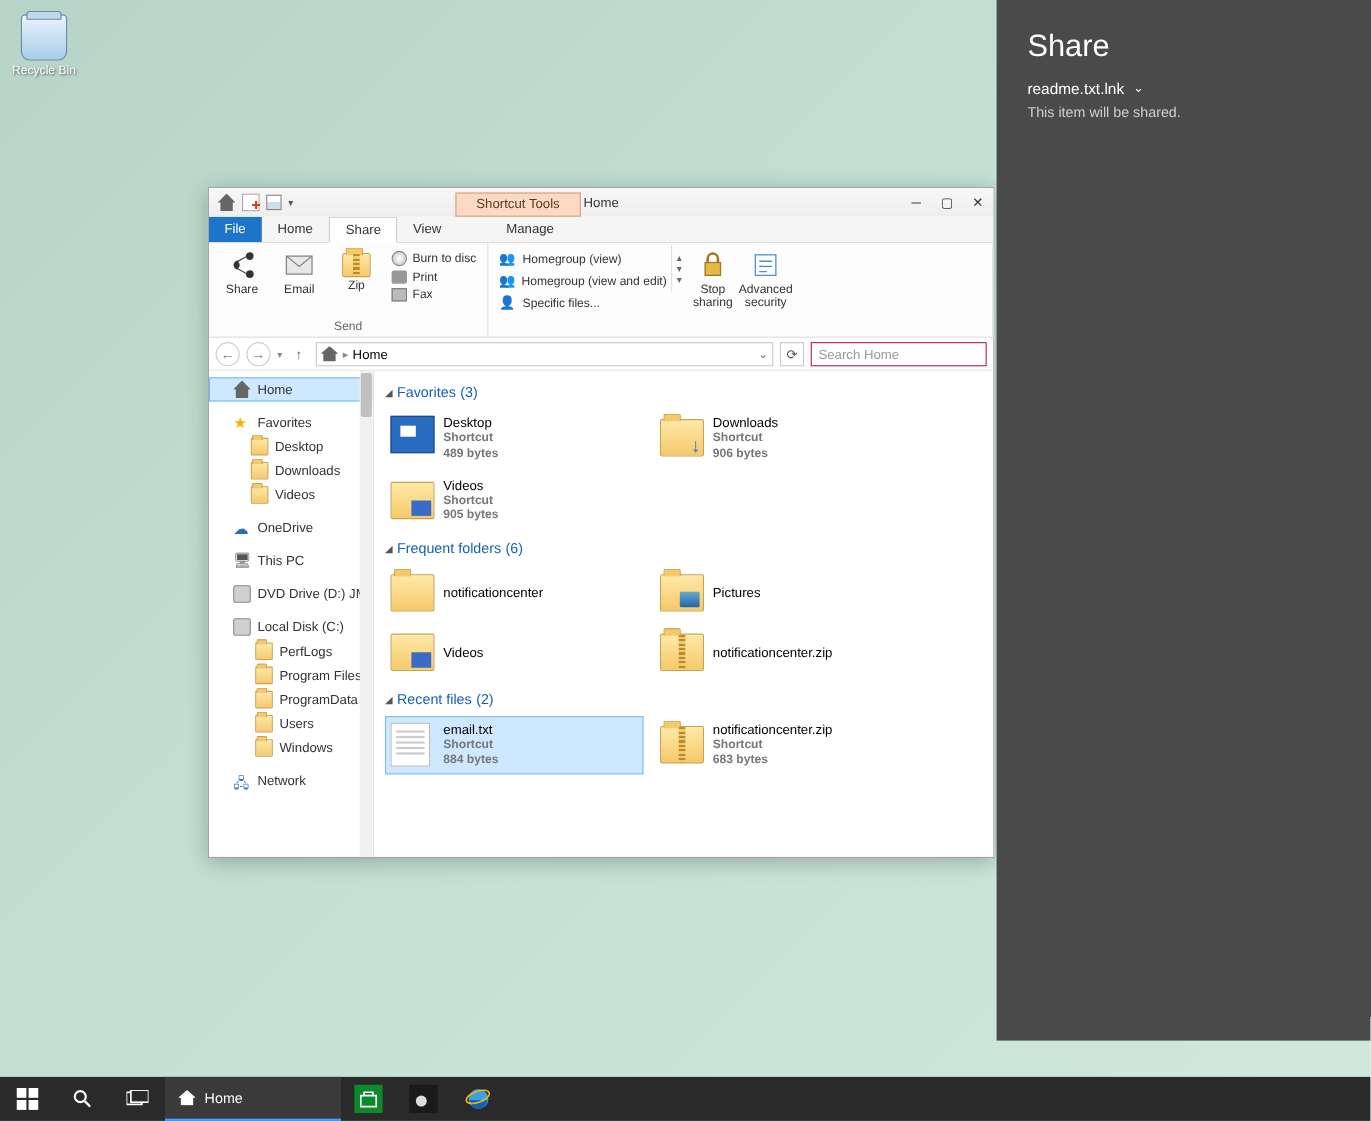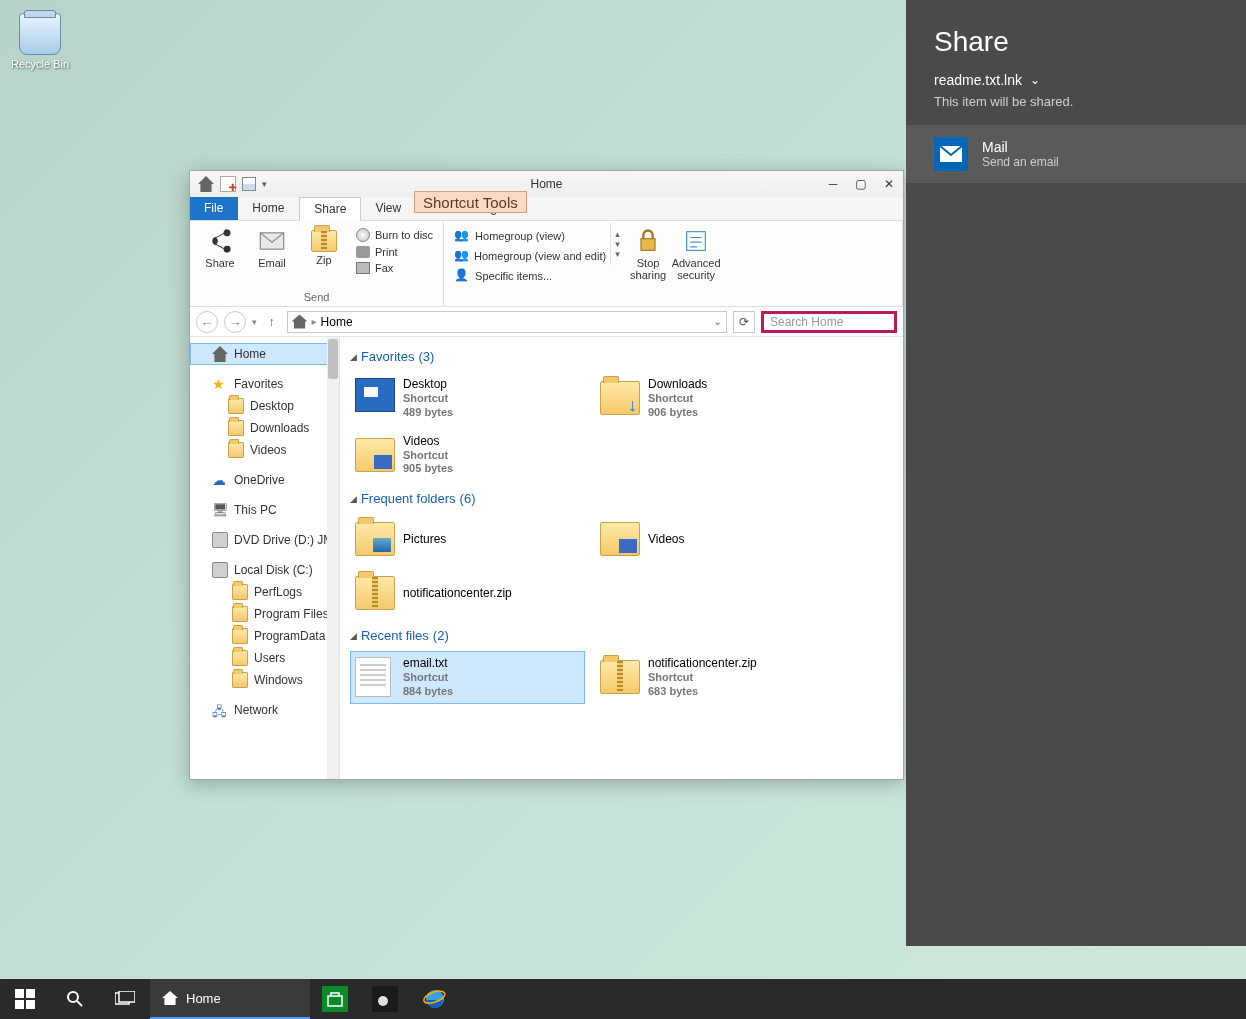--- a/index.html
+++ b/index.html
@@ -9,21 +9,21 @@
 .desktop-icon { position: absolute; top: 13px; left: 10px; width: 60px; text-align: center; color: #fff; font-size: 11px; text-shadow: 1px 1px 2px rgba(0,0,0,.6); cursor: pointer; }
 .desktop-icon .bin { width: 42px; height: 42px; margin: 0 auto 3px; background: linear-gradient(#e8f4ff,#a8cce8); border-radius: 4px 4px 8px 8px; border: 1px solid #6a8aa6; position: relative; }
 .desktop-icon .bin::before { content:''; position:absolute; top:-4px; left:4px; right:4px; height:6px; background:#c0d8ea; border-radius:3px 3px 0 0; border:1px solid #6a8aa6; }
 
 
 .explorer { position: absolute; left: 189px; top: 170px; width: 715px; height: 610px; background: #fff; border: 1px solid #a5a5a5; box-shadow: 0 4px 18px rgba(0,0,0,.25); display: flex; flex-direction: column; }
 
 .titlebar { height: 26px; background: linear-gradient(#f7f7f7,#eeeeee); display: flex; align-items: center; font-size: 12px; color: #333; position: relative; }
 .titlebar .qat { display: flex; align-items: center; gap: 6px; padding-left: 8px; }
 .qat .qicon { width: 16px; height: 16px; }
-.titlebar .context-tab { position: absolute; left: 224px; top: 20px; height: 22px; background: #fcd9c2; border: 1px solid #d0a080; padding: 2px 8px 0; font-size: 15px; color: #5a3a20; }
+.titlebar .context-tab { position: absolute; left: 224px; top: 4px; height: 22px; background: #fcd9c2; border: 1px solid #d0a080; padding: 2px 18px 0; font-size: 12px; color: #5a3a20; }
 .titlebar .title { position: absolute; left: 0; right: 0; text-align: center; font-size: 12px; color: #333; pointer-events:none; }
 .titlebar .winbtns { margin-left: auto; display: flex; }
 .winbtn { width: 28px; height: 20px; display: flex; align-items: center; justify-content: center; font-size: 12px; color: #333; cursor: pointer; }
 
 .menubar { height: 24px; background: #f5f5f5; border-bottom: 1px solid #ddd; display: flex; align-items: stretch; font-size: 12px; }
 .menubar .tab { padding: 4px 14px; color: #333; cursor: pointer; border-right: 1px solid transparent; }
 .menubar .tab.file { background: #1e74c9; color: #fff; }
 .menubar .tab.active { background: #fff; border: 1px solid #ccc; border-bottom: 1px solid #fff; margin-bottom: -1px; }
 .menubar .manage { margin-left: 30px; }
 
@@ -42,21 +42,21 @@
 .sharelist .rsmall { width: 160px; }
 .dd-split { width: 14px; border-left: 1px solid #e0e0e0; display:flex; flex-direction:column; justify-content:space-around; align-items:center; padding:6px 0; font-size:9px; color:#666; cursor:pointer; }
 
 .addrbar { height: 30px; border-bottom: 1px solid #e5e5e5; display: flex; align-items: center; gap: 6px; padding: 0 6px; font-size: 12px; }
 .navbtn { width: 22px; height: 22px; border: 1px solid #ccc; border-radius: 50%; display: flex; align-items: center; justify-content: center; color: #888; cursor: pointer; font-size: 13px; }
 .upbtn { width: 18px; height: 18px; display: flex; align-items: center; justify-content: center; color: #555; cursor: pointer; }
 .addr { flex: 1; height: 22px; border: 1px solid #c8c8c8; display: flex; align-items: center; padding: 0 4px; gap: 4px; background:#fff; }
 .addr .crumb { display:flex; align-items:center; gap:4px; cursor:pointer; }
 .addr .sep { color:#888; font-size:10px; }
 .refresh { width: 22px; height: 22px; border: 1px solid #c8c8c8; display:flex; align-items:center; justify-content:center; cursor:pointer; color:#555; }
-.search { width: 136px; height: 22px; border: 3px solid #be185d; padding: 0 6px; font-size: 12px; color:#888; display:flex; align-items:center; }
+.search { width: 160px; height: 22px; border: 1px solid #be185d; padding: 0 6px; font-size: 12px; color:#888; display:flex; align-items:center; }
 
 .body-area { flex: 1; display: flex; overflow: hidden; }
 .navpane { width: 150px; border-right: 1px solid #e5e5e5; overflow-y: auto; padding: 6px 0; font-size: 12px; position:relative; }
 .navitem { display: flex; align-items: center; gap: 6px; padding: 3px 8px 3px 22px; cursor: pointer; color: #333; white-space:nowrap; overflow:hidden; }
 .navitem.selected { background: #cde8ff; border:1px solid #7abaff; padding:2px 7px 2px 21px; }
 .navitem .nicon { width: 16px; height: 16px; flex-shrink: 0; }
 .navitem.sub { padding-left: 38px; }
 .navitem.sub2 { padding-left: 42px; }
 .navgroup-space { height: 8px; }
 .nav-scroll { position:absolute; right:0; top:0; bottom:0; width:12px; background:#f0f0f0; }
@@ -197,21 +197,21 @@
           <div class="rsmall">
               <span class="ricon" style="color:#3a7ab8;font-size:12px;">👥</span>
               <span>Homegroup (view)</span>
             </div>
           <div class="rsmall">
               <span class="ricon" style="color:#3a7ab8;font-size:12px;">👥</span>
               <span>Homegroup (view and edit)</span>
             </div>
           <div class="rsmall">
               <span class="ricon" style="color:#5a9a40;font-size:12px;">👤</span>
-              <span>Specific items...</span>
+              <span>Specific files...</span>
             </div>
         </div>
         <div class="dd-split">
             <span>▴</span>
             <span>▾</span>
             <span>▾</span>
           </div>
         <div class="rbig">
           <svg class="ricon" viewBox="0 0 24 24">
               <rect x="6" y="10" width="12" height="10" fill="#e6b84a" stroke="#a07820"></rect>
@@ -361,20 +361,28 @@
         </div>
 
       <div class="section-head">
           <span class="tri">◢</span>
           <span>Frequent folders</span> 
           <span>(6)</span>
         </div>
       <div class="item-grid" id="grid-freq">
           <div class="file-item">
             <div class="fthumb">
+              <div class="folder-thumb "></div>
+            </div>
+            <div class="finfo">
+              <div class="fname">notificationcenter</div>
+            </div>
+          </div>
+          <div class="file-item">
+            <div class="fthumb">
               <div class="folder-thumb pic"></div>
             </div>
             <div class="finfo">
               <div class="fname">Pictures</div>
             </div>
           </div>
           <div class="file-item">
             <div class="fthumb">
               <div class="video-thumb"></div>
             </div>
@@ -424,32 +432,20 @@
 
 </div>
 
 <div class="sharepane">
   <h1>Share</h1>
   <div class="filerow">
     <span>readme.txt.lnk</span>
     <span style="font-size:12px;">⌄</span>
   </div>
   <div class="hint">This item will be shared.</div>
-  <div class="share-target">
-    <div class="mail-icon">
-      <svg width="22" height="16" viewBox="0 0 22 16">
-          <rect width="22" height="16" fill="#fff"></rect>
-          <path d="M0 0l11 9L22 0" fill="none" stroke="#0067b8" stroke-width="2"></path>
-        </svg>
-    </div>
-    <div>
-      <div class="tname">Mail</div>
-      <div class="tdesc">Send an email</div>
-    </div>
-  </div>
 </div>
 
 <div class="taskbar">
   <div class="tbtn">
     <svg width="20" height="20" viewBox="0 0 20 20">
         <rect x="0" y="0" width="9" height="9" fill="#fff"></rect>
         <rect x="11" y="0" width="9" height="9" fill="#fff"></rect>
         <rect x="0" y="11" width="9" height="9" fill="#fff"></rect>
         <rect x="11" y="11" width="9" height="9" fill="#fff"></rect>
       </svg>

